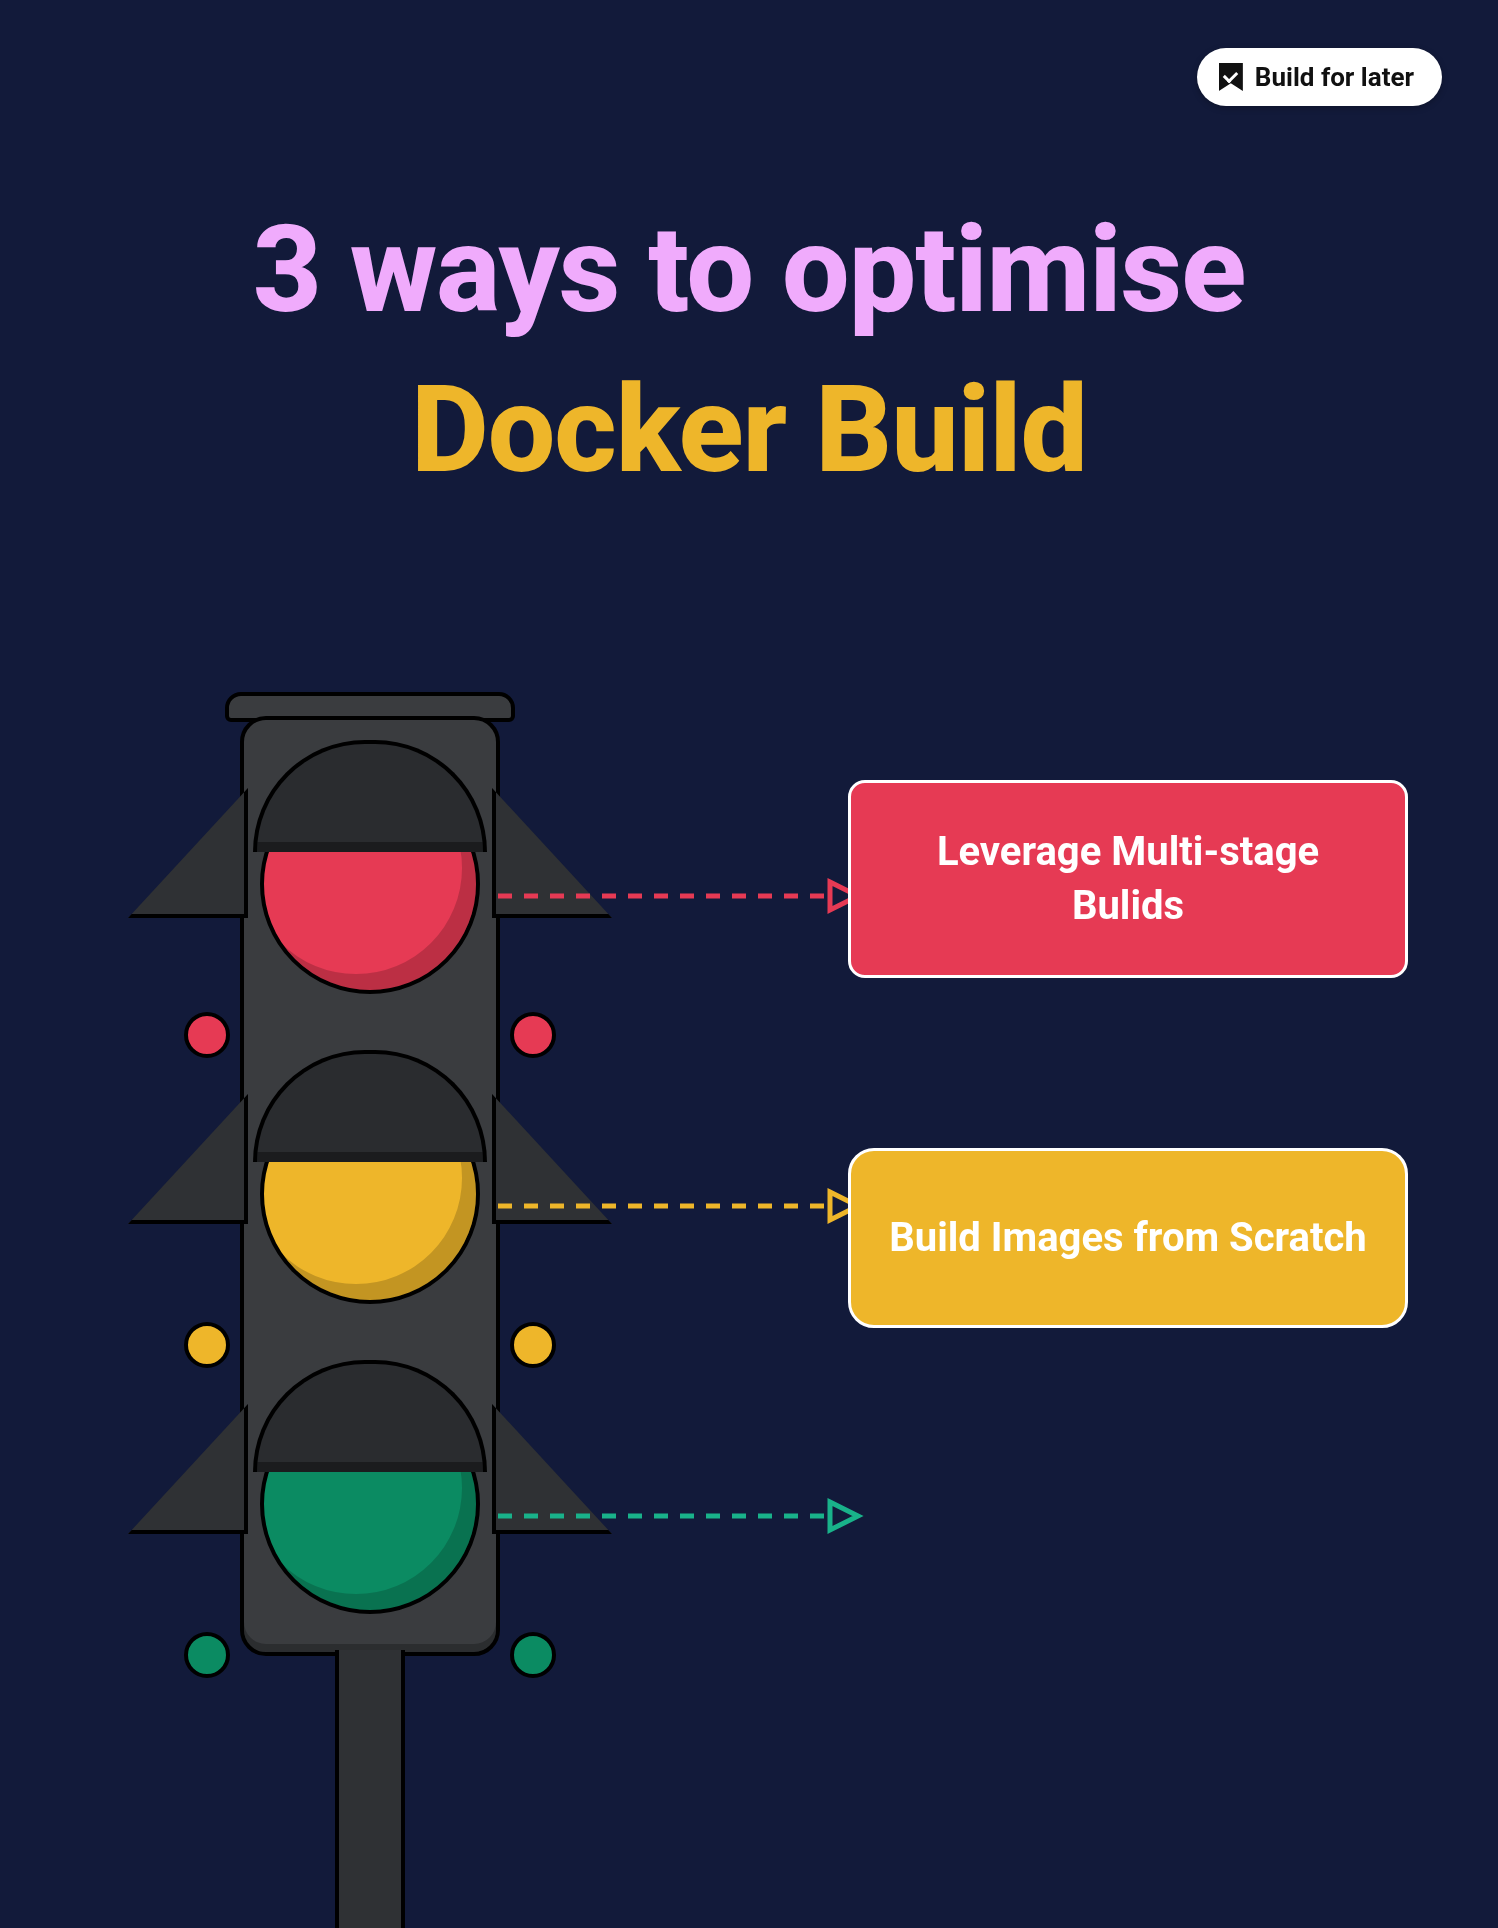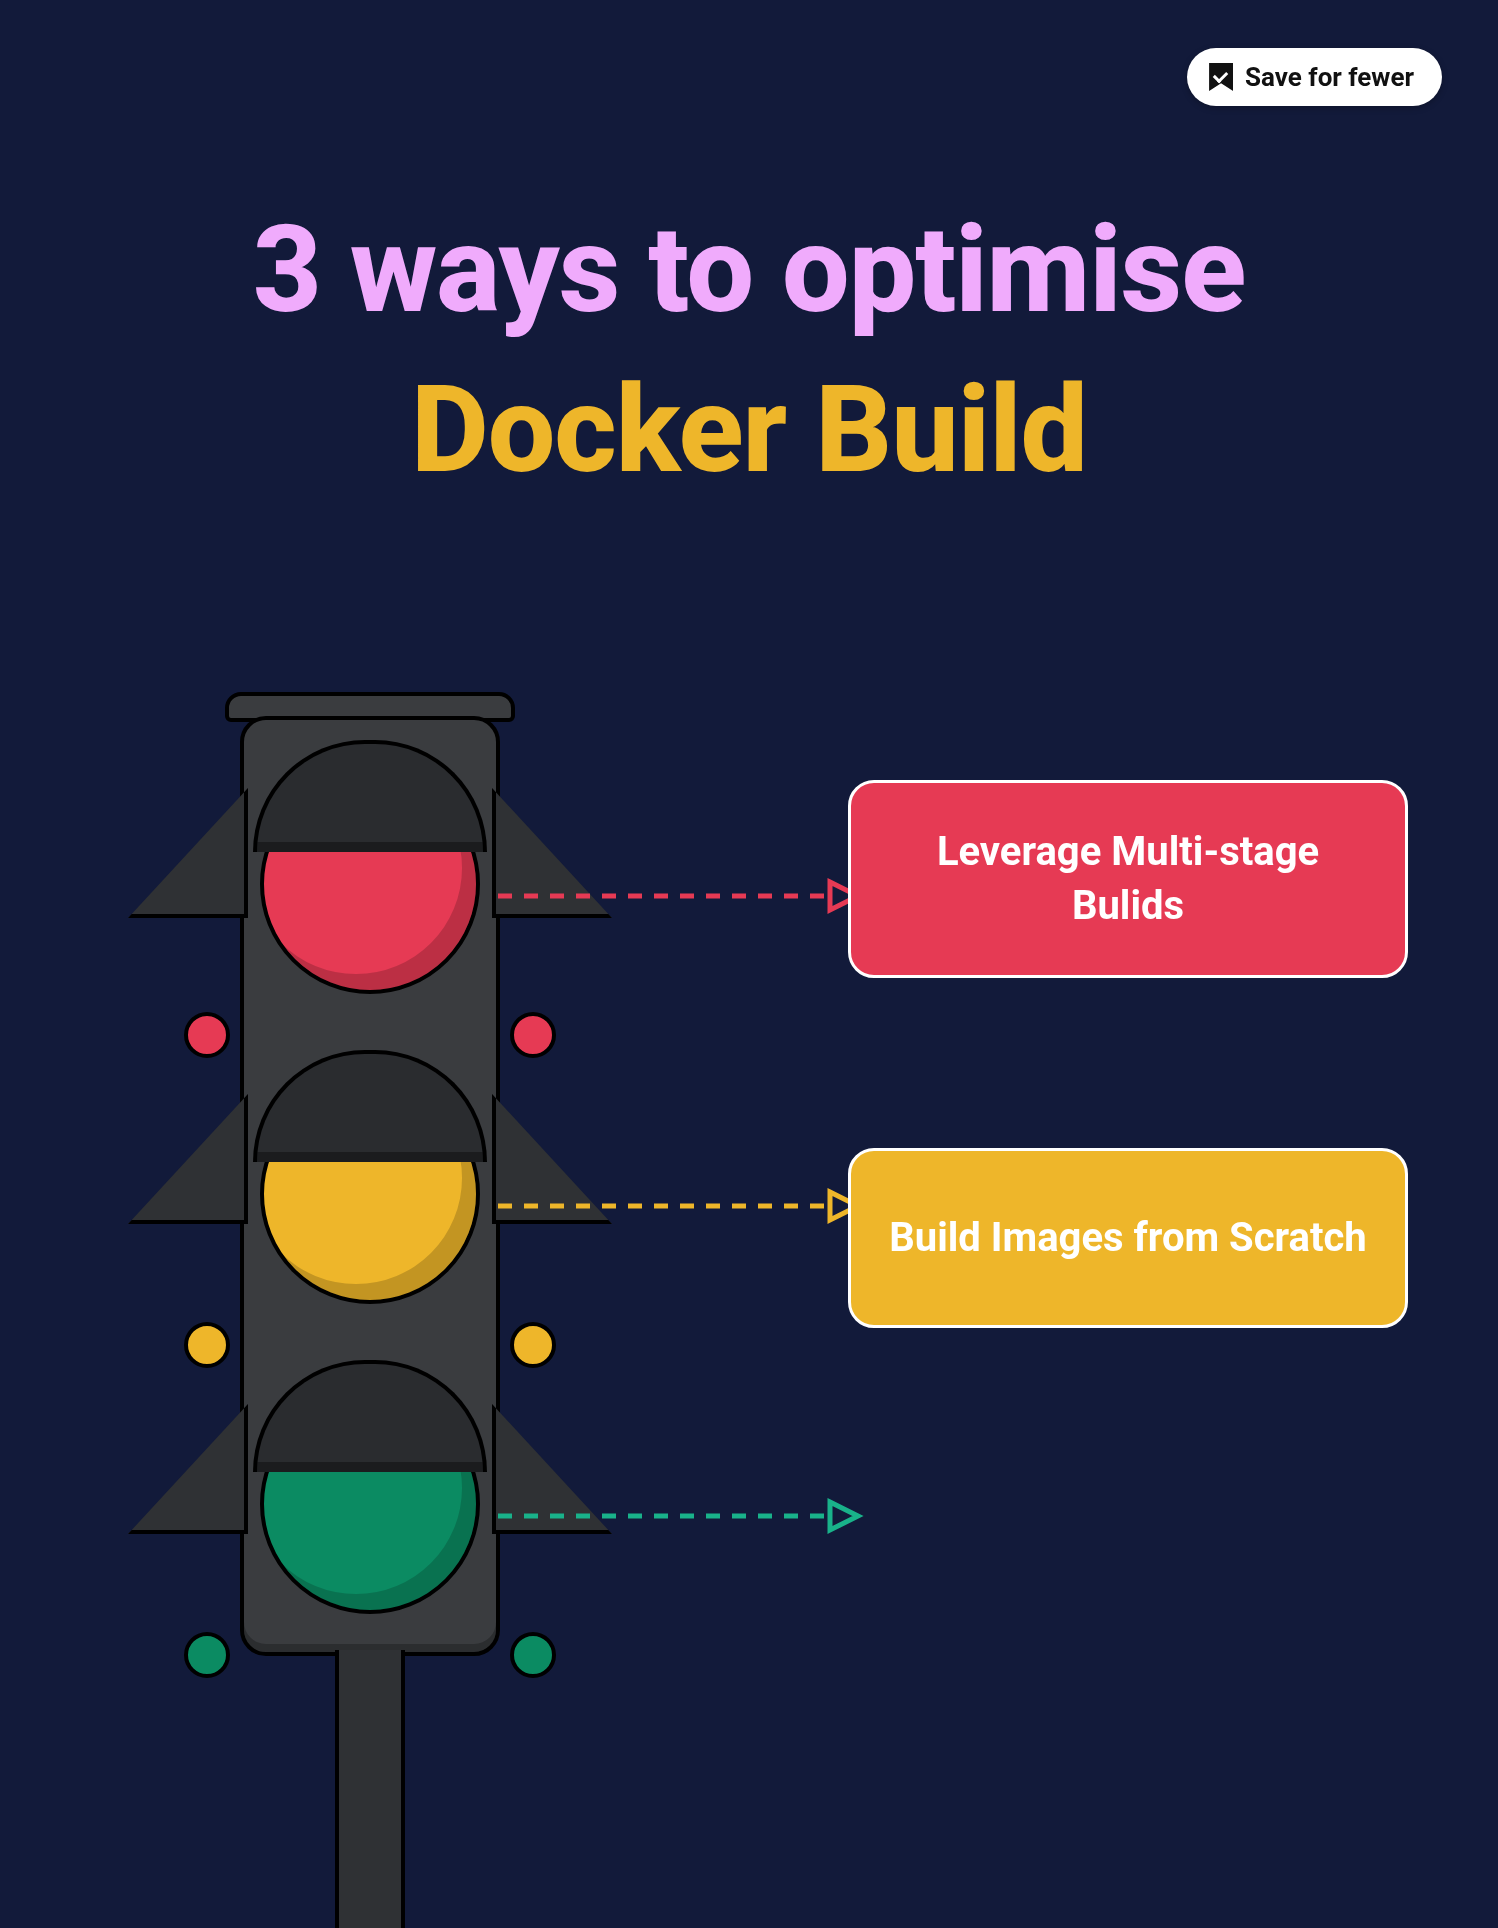--- a/index.html
+++ b/index.html
@@ -157,33 +157,33 @@
     border: 3px solid #fff;
     border-radius: 26px;
     padding: 42px 38px;
     text-align: center;
     font-size: 40px;
     font-weight: 700;
     line-height: 1.35;
     display:flex; align-items:center; justify-content:center;
     min-height: 180px;
   }
-  .callout.red    { background: #e63a54; }
+  .callout.red    { background: #e63a54; border-radius: 17px; }
   .callout.yellow { background: #eeb62a; }
   .callout.green  { background: #0b8b62; }
 
   
   .arrow { position:absolute; overflow:visible; }
 </style>
 </head>
 <body>
 
 <div class="save-pill">
   <span class="bm-icon"></span>
-  <span>Save for fewer</span>
+  <span>Build for later</span>
 </div>
 
 <div class="title">
   <div class="line1">3 ways to optimise</div>
   <div class="line2">Docker Build</div>
 </div>
 
 <div class="tl-wrap">
   <div class="tl-cap"></div>
   <div class="tl-body">

